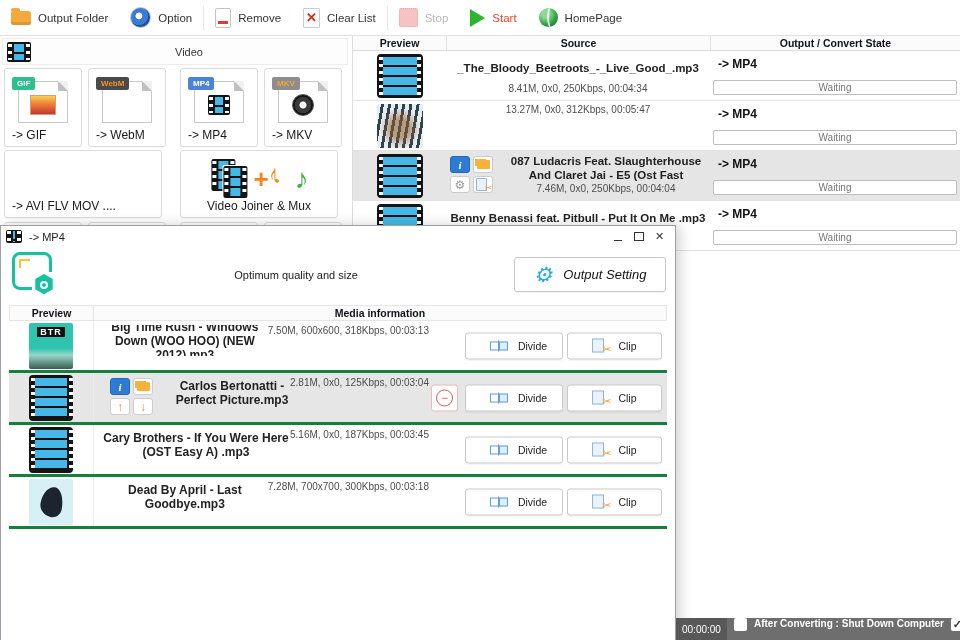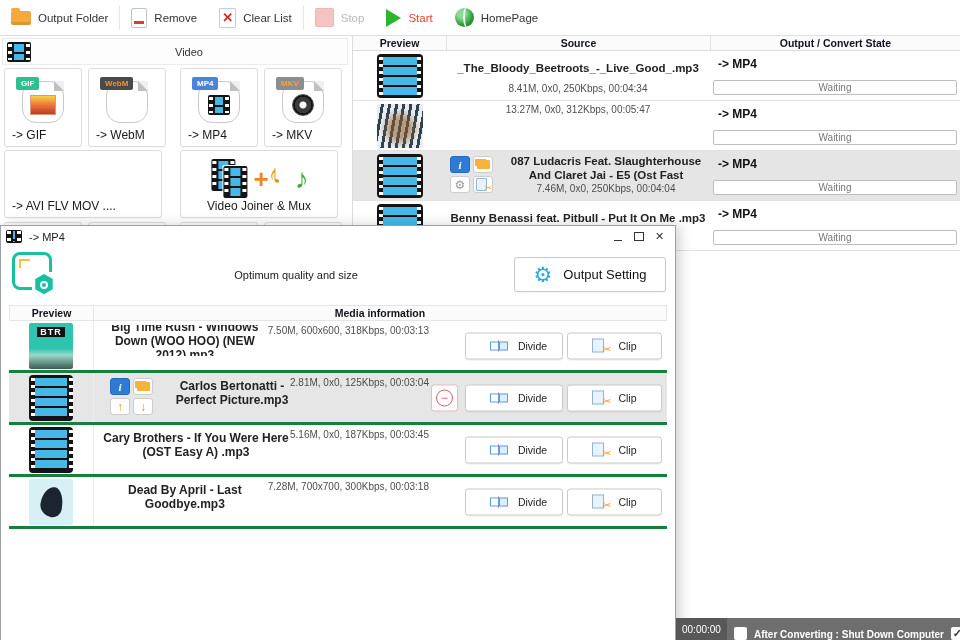--- a/index.html
+++ b/index.html
@@ -45,21 +45,21 @@
   .pv-deadapril{background:#d6f0f6;}
   .pv-deadapril::before{content:"";position:absolute;left:12px;top:8px;width:22px;height:30px;background:#1c2430;border-radius:50% 50% 40% 60%/60% 70% 30% 40%;transform:rotate(12deg);}
   
   .sidebar{position:absolute;left:0;top:35px;width:352px;height:195px;z-index:1;}
   .v-header{position:absolute;left:2px;top:3px;right:4px;height:25px;border:1px solid #ececec;background:#fdfdfd;display:flex;align-items:center;font-size:11px;color:#333;}
   .v-header .film{margin-left:4px;}
   .v-title{flex:1;text-align:center;}
   .card{position:absolute;background:#fff;border:1px solid #dcdcdc;border-radius:3px;box-shadow:0 1px 1px rgba(0,0,0,.03);cursor:pointer;box-sizing:border-box;}
   .card .lab{position:absolute;left:7px;bottom:4px;font-size:12px;color:#1a1a1a;white-space:nowrap;}
   .fmt{width:78px;height:79px;}
-  .page{position:absolute;left:50%;transform:translateX(-50%);top:12px;width:40px;height:40px;background:#fff;border:1px solid #c9c9c9;border-radius:14px;}
+  .page{position:absolute;left:50%;transform:translateX(-50%);top:12px;width:40px;height:40px;background:#fff;border:1px solid #c9c9c9;border-radius:0;padding-left:8px;}
   .page::after{content:"";position:absolute;right:-1px;top:-1px;border-style:solid;border-width:0 10px 10px 0;border-color:#fff #f0f0f0 #c0c0c0 #fff;}
   .badge{position:absolute;left:-7px;top:-5px;height:13px;padding:0 5px;font-size:8px;font-weight:bold;color:#fff;display:flex;align-items:center;border-radius:2px;z-index:2;}
   .badge.b-gif{background:#2ebf8f;}
   .badge.b-webm{background:#4a4a4a;color:#f0922e;}
   .badge.b-mp4{background:#4a84d8;}
   .badge.b-mkv{background:#8d8d8d;color:#f0a53c;}
   .thumb{position:absolute;left:50%;top:58%;transform:translate(-50%,-50%);}
   .th-gif{width:24px;height:18px;background:linear-gradient(#f7d34c,#ef7d3a 45%,#c03a2e);border:1px solid #d89a7a;}
   .th-webm{width:22px;height:18px;background:#222;border-radius:2px;position:relative;}
   .th-webm::before{content:"";position:absolute;inset:2px 4px;background:#2aa0d8;}
@@ -121,21 +121,21 @@
   .wc span{width:21px;height:18px;display:flex;align-items:center;justify-content:center;cursor:pointer;}
   .wc-min::before{content:"";width:8px;height:1px;background:#333;margin-top:7px;}
   .wc-max::before{content:"";width:8px;height:7px;border:1px solid #333;}
   .wc-close::before{content:"✕";font-size:11px;color:#333;}
   .d-head{position:relative;height:58px;}
   .ic-teal{position:absolute;left:11px;top:5px;width:40px;height:38px;border:3px solid #17c0a0;border-radius:8px;box-sizing:border-box;}
   .ic-teal::before{content:"";position:absolute;left:4px;top:4px;width:9px;height:7px;border-left:2px solid #f5c33c;border-top:2px solid #f5c33c;}
   .teal-hex{position:absolute;right:-7px;bottom:-9px;width:24px;height:24px;background:#fff;display:flex;align-items:center;justify-content:center;font-size:24px;line-height:24px;color:#17c0a0;}
   .teal-hex::after{content:"";position:absolute;left:8px;top:9px;width:4px;height:4px;border:2px solid #fff;border-radius:50%;}
   .d-sub{position:absolute;left:150px;top:22px;width:290px;text-align:center;font-size:11px;color:#1a1a1a;}
-  .btn-output{position:absolute;right:9px;top:10px;width:150px;height:33px;border:1px solid #c9c9c9;border-radius:3px;background:#fff;display:flex;align-items:center;justify-content:center;gap:11px;font-size:13px;color:#111;cursor:pointer;box-shadow:0 1px 1px rgba(0,0,0,.05);}
+  .btn-output{position:absolute;right:9px;top:10px;width:150px;height:33px;border:1px solid #c9c9c9;border-radius:3px;background:#fff;display:flex;align-items:center;justify-content:center;gap:11px;font-size:13px;color:#111;cursor:pointer;box-shadow:0 1px 1px rgba(0,0,0,.05);font-style:italic;}
   .ic-bluegear::before{content:"⚙";font-size:21px;color:#29abe2;}
   .d-table{margin:0 8px;}
   .d-theader{height:16px;background:#fbfbfb;border:1px solid #e5e5e5;display:flex;font-size:10.5px;font-weight:bold;color:#10131a;box-sizing:border-box;}
   .d-theader .c1{width:83px;border-right:1px solid #e5e5e5;display:flex;align-items:center;justify-content:center;}
   .d-theader .c2{flex:1;display:flex;align-items:center;justify-content:center;}
   .d-row{height:49px;border-bottom:3px solid #15803d;position:relative;display:flex;}
   .d-row.selected{background:#e6e6e6;}
   .d-prev{flex:0 0 84px;border-right:1px solid #ececec;display:flex;align-items:center;justify-content:center;}
   .d-prev .pv{width:44px;height:46px;}
   .d-icons{display:none;position:absolute;left:101px;top:5px;width:47px;flex-wrap:wrap;gap:3px;z-index:2;}
@@ -151,32 +151,36 @@
   .ic-divide::before,.ic-divide::after{content:"";position:absolute;top:1px;width:7px;height:7px;border:1px solid #5a9fe0;}
   .ic-divide::before{left:1px;}
   .ic-divide::after{right:1px;background:#dfeefb;}
   .ic-clip{position:relative;width:17px;height:14px;}
   .ic-clip::before{content:"";position:absolute;left:0;top:0;width:10px;height:12px;border:1px solid #8fb6d8;background:#eaf3fb;}
   .ic-clip::after{content:"✂";position:absolute;right:-2px;bottom:-3px;font-size:11px;color:#f0a238;}
   .btn-minus{position:absolute;top:50%;transform:translateY(-50%);right:209px;width:27px;height:27px;border:1px solid #e9b8b8;border-radius:3px;background:#fff;display:none;align-items:center;justify-content:center;cursor:pointer;box-sizing:border-box;}
   .d-row.selected .btn-minus{display:flex;}
   .btn-minus::before{content:"−";color:#e05858;border:1px solid #e05858;border-radius:50%;width:15px;height:15px;line-height:14px;text-align:center;font-size:12px;}
   
-  .statusbar{position:absolute;left:676px;right:0;top:618px;height:22px;background:#6e6e6e;display:flex;align-items:flex-end;gap:7px;color:#fff;font-size:10px;font-weight:bold;overflow:hidden;white-space:nowrap;z-index:20;}
+  .statusbar{position:absolute;left:676px;right:0;top:618px;height:22px;background:#6e6e6e;display:flex;align-items:flex-start;gap:7px;color:#fff;font-size:10px;font-weight:bold;overflow:hidden;white-space:nowrap;z-index:20;}
   .sb-time{background:#585858;height:100%;display:flex;align-items:center;padding:0 6px;font-weight:normal;flex:0 0 auto;}
   .cbx{width:13px;height:13px;background:#fff;border-radius:2px;flex:0 0 auto;position:relative;cursor:pointer;}
   .cbx.checked::before{content:"✓";position:absolute;inset:0;color:#3a3a3a;font-size:11px;line-height:13px;text-align:center;}
 </style>
 </head>
 <body>
 
 <div class="toolbar">
   <div class="tb-item">
     <span class="ic-folder"></span>
     <span>Output Folder</span>
+  </div>
+  <div class="tb-item">
+    <span class="ic-option"></span>
+    <span>Option</span>
   </div>
   <div class="tb-sep"></div>
   <div class="tb-item">
     <span class="ic-remove"></span>
     <span>Remove</span>
   </div>
   <div class="tb-item">
     <span class="ic-clear"></span>
     <span>Clear List</span>
   </div>

